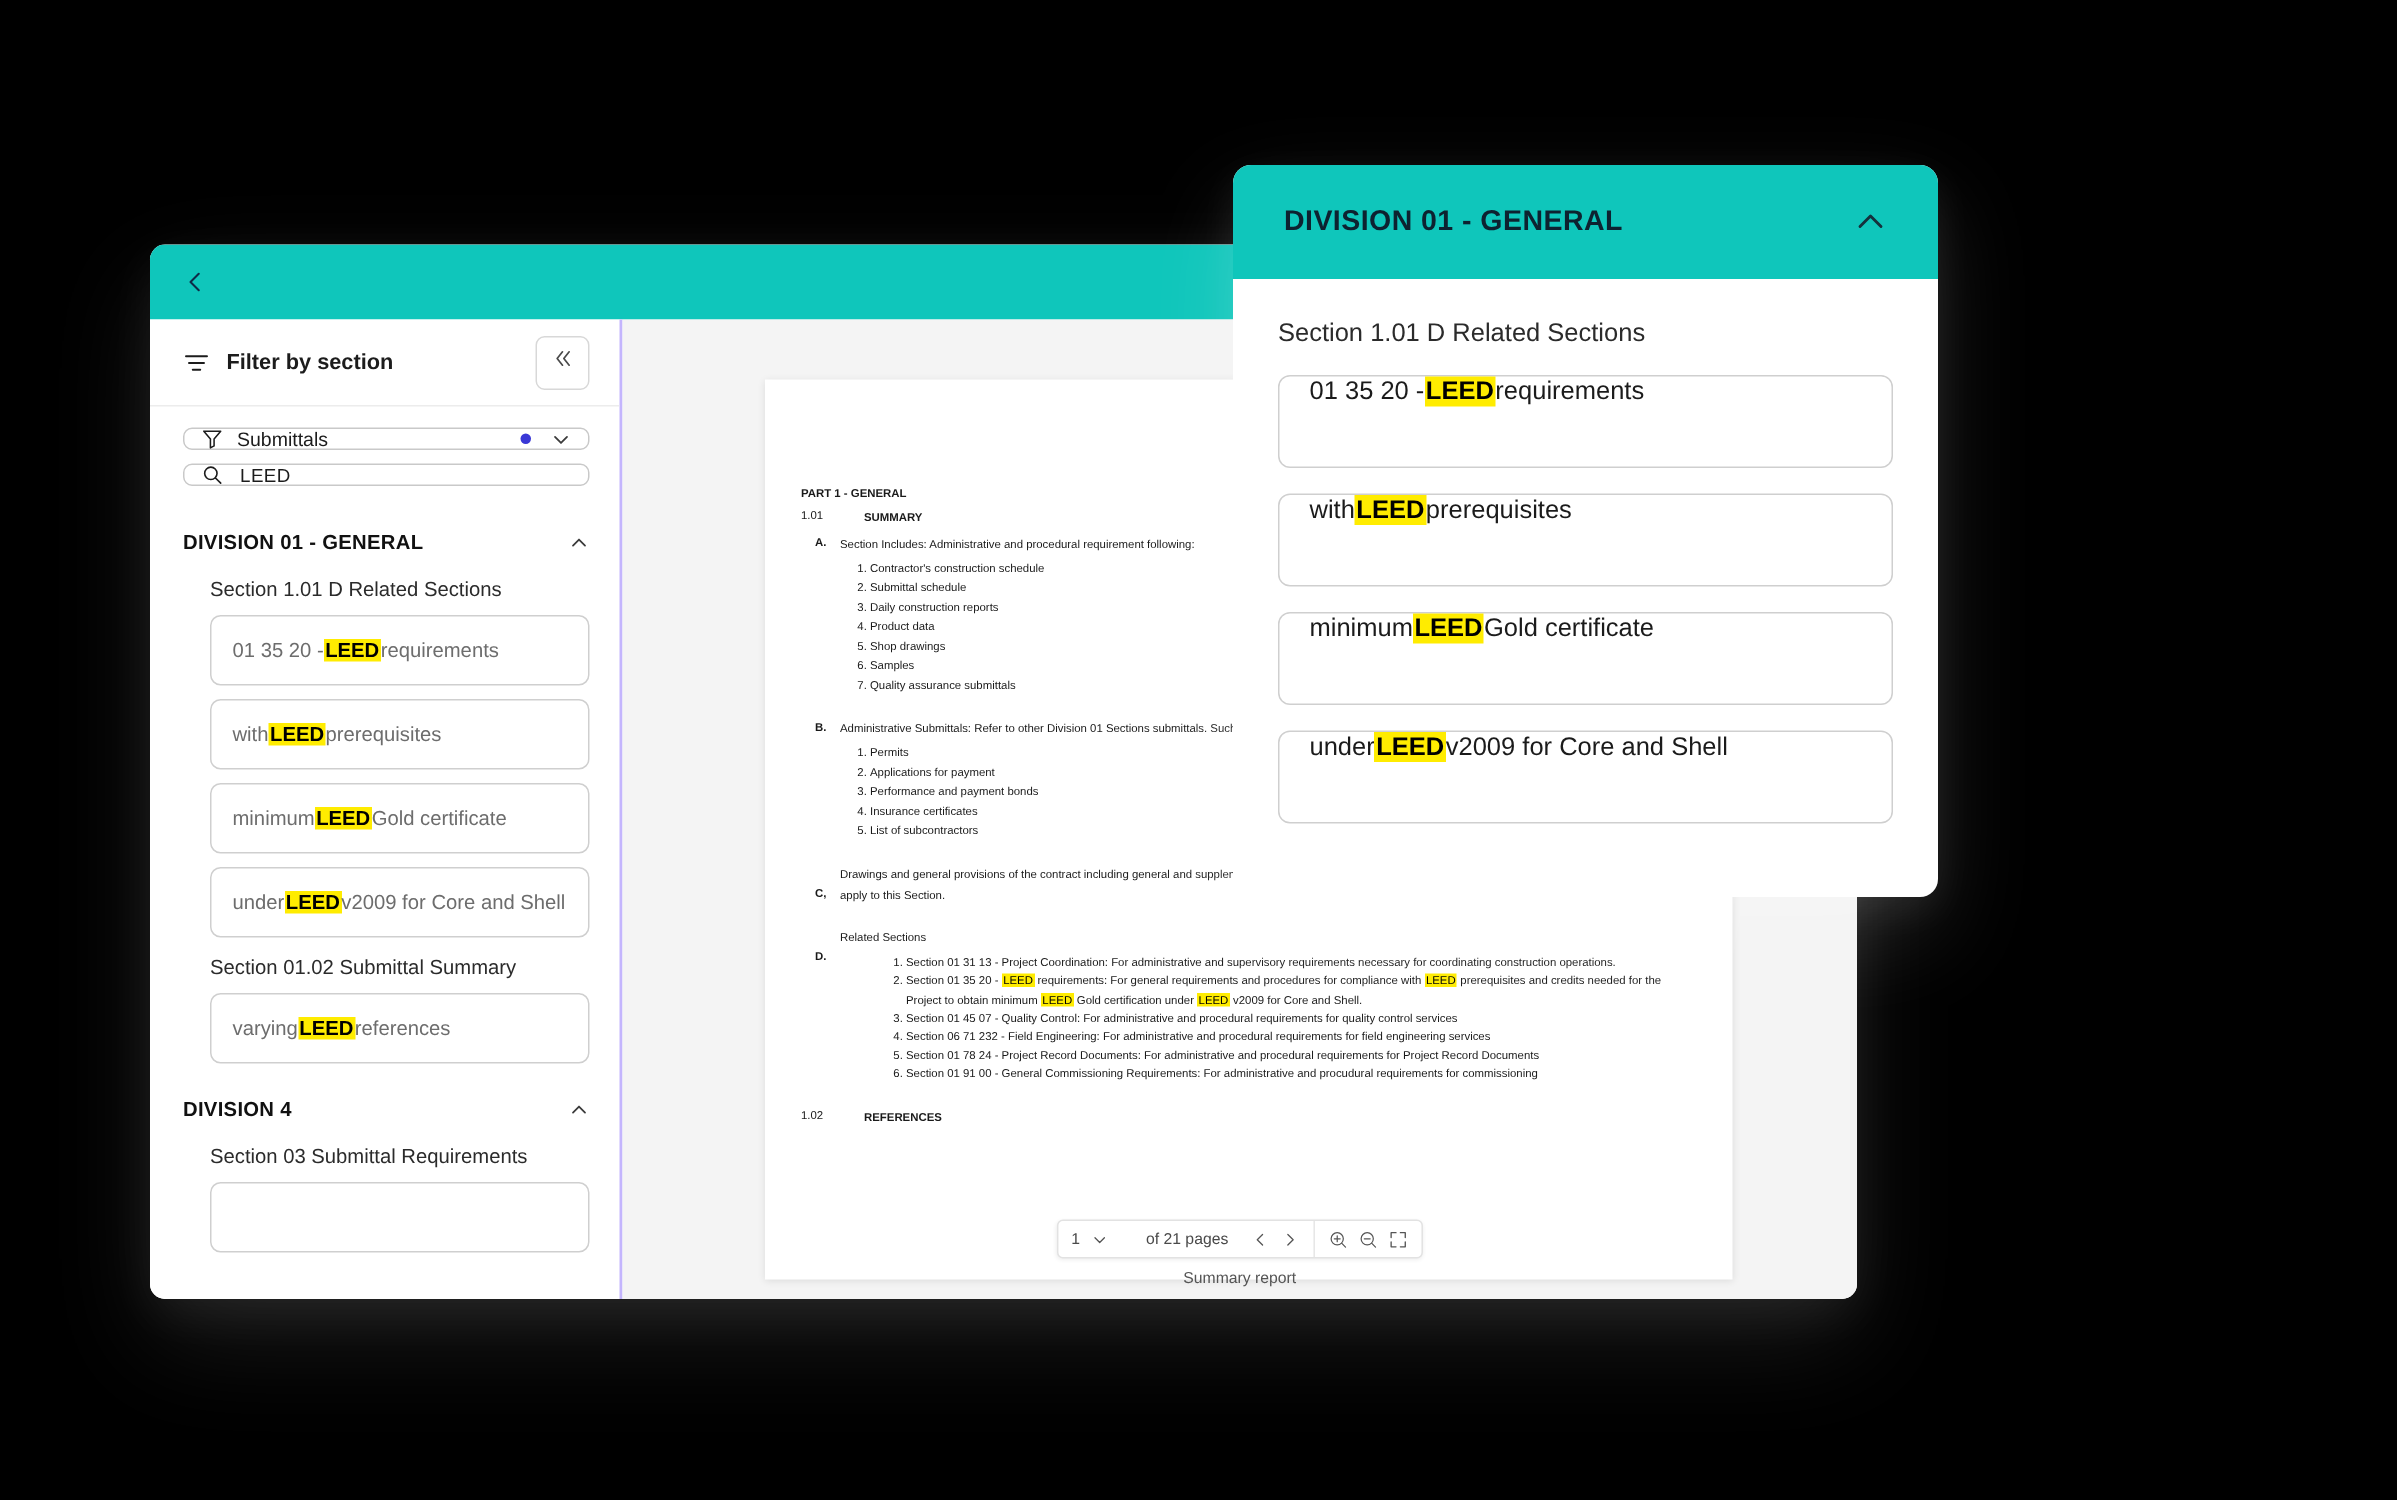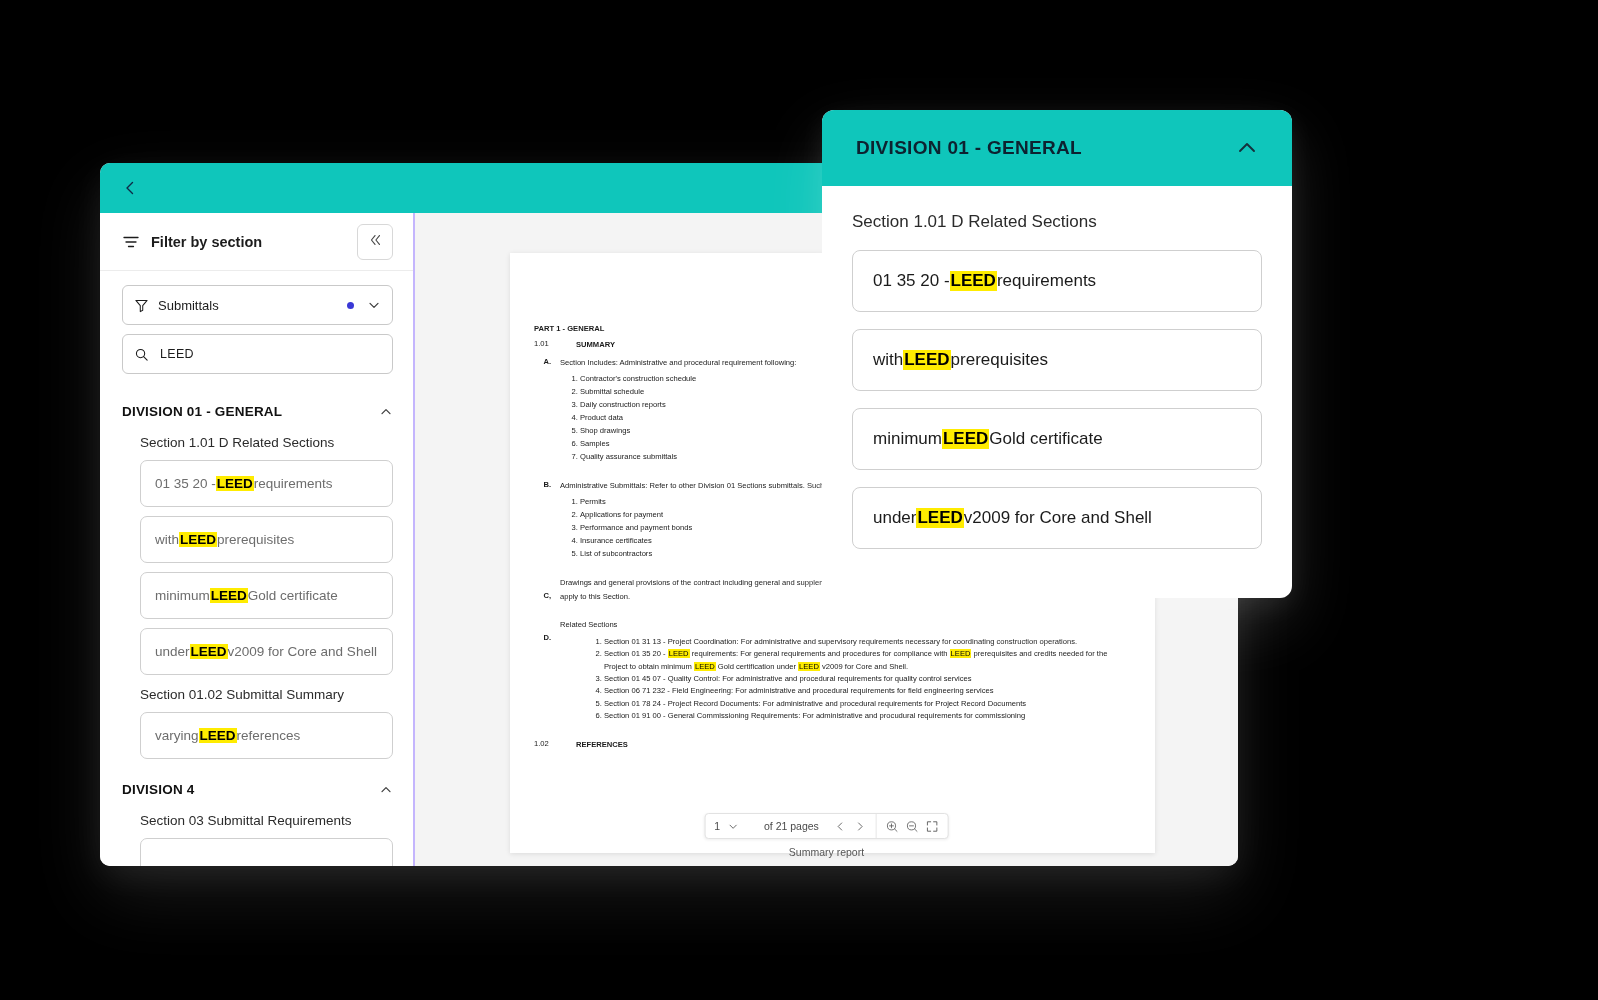--- a/index.html
+++ b/index.html
@@ -50,21 +50,21 @@
   .filter-head .fl-icon { width: 18px; height: 18px; margin-right: 11px; }
   .filter-head .fl-label { font-size: 14.5px; font-weight: 700; color: #1c1c1c; }
   .collapse-btn {
     margin-left: auto; width: 36px; height: 36px;
     border: 1px solid #d8d8d8; border-radius: 6px;
     background: #fff; display: flex; align-items: center; justify-content: center;
     cursor: pointer;
   }
   .controls { padding: 14px 20px 6px 22px; }
   .chip, .search-box {
-    height: 40px; border: 1px solid #c9c9c9; border-radius: 6px;
+    height: 15px; border: 1px solid #c9c9c9; border-radius: 6px;
     display: flex; align-items: center; padding: 0 11px;
     background: #fff;
   }
   .chip { margin-bottom: 9px; }
   .chip .funnel { width: 15px; height: 15px; margin-right: 9px; }
   .chip .chip-label { font-size: 13px; color: #1c1c1c; }
   .chip .dot { margin-left: auto; width: 7px; height: 7px; border-radius: 50%; background: #3a38d6; }
   .chip .chev { width: 14px; height: 14px; margin-left: 13px; }
   .search-box .mag { width: 15px; height: 15px; margin-right: 11px; }
   .search-box .sval { font-size: 12.5px; color: #1c1c1c; letter-spacing: .3px; }
@@ -140,21 +140,21 @@
   .pop-header {
     height: 76px; background: #0fc6bb;
     display: flex; align-items: center; padding: 0 34px;
   }
   .pop-title { font-size: 19px; font-weight: 700; color: #0d2230; letter-spacing: .3px; }
   .pop-chev { margin-left: auto; width: 22px; height: 22px; }
   .pop-body { padding: 26px 30px 0 30px; }
   .pop-sec { font-size: 17px; color: #2b2b2b; margin-bottom: 18px; }
   .pop-card {
     border: 1px solid #cfcfcf; border-radius: 8px;
-    min-height: 62px; display: flex; align-items: center;
+    min-height: 62px; display: flex; align-items: flex-start;
     padding: 0 20px; margin-bottom: 17px;
     font-size: 17px; color: #1b1b1b; white-space: nowrap;
   }
 </style>
 </head>
 <body>
 
 <div id="stage">
 
   <div class="app-window">

